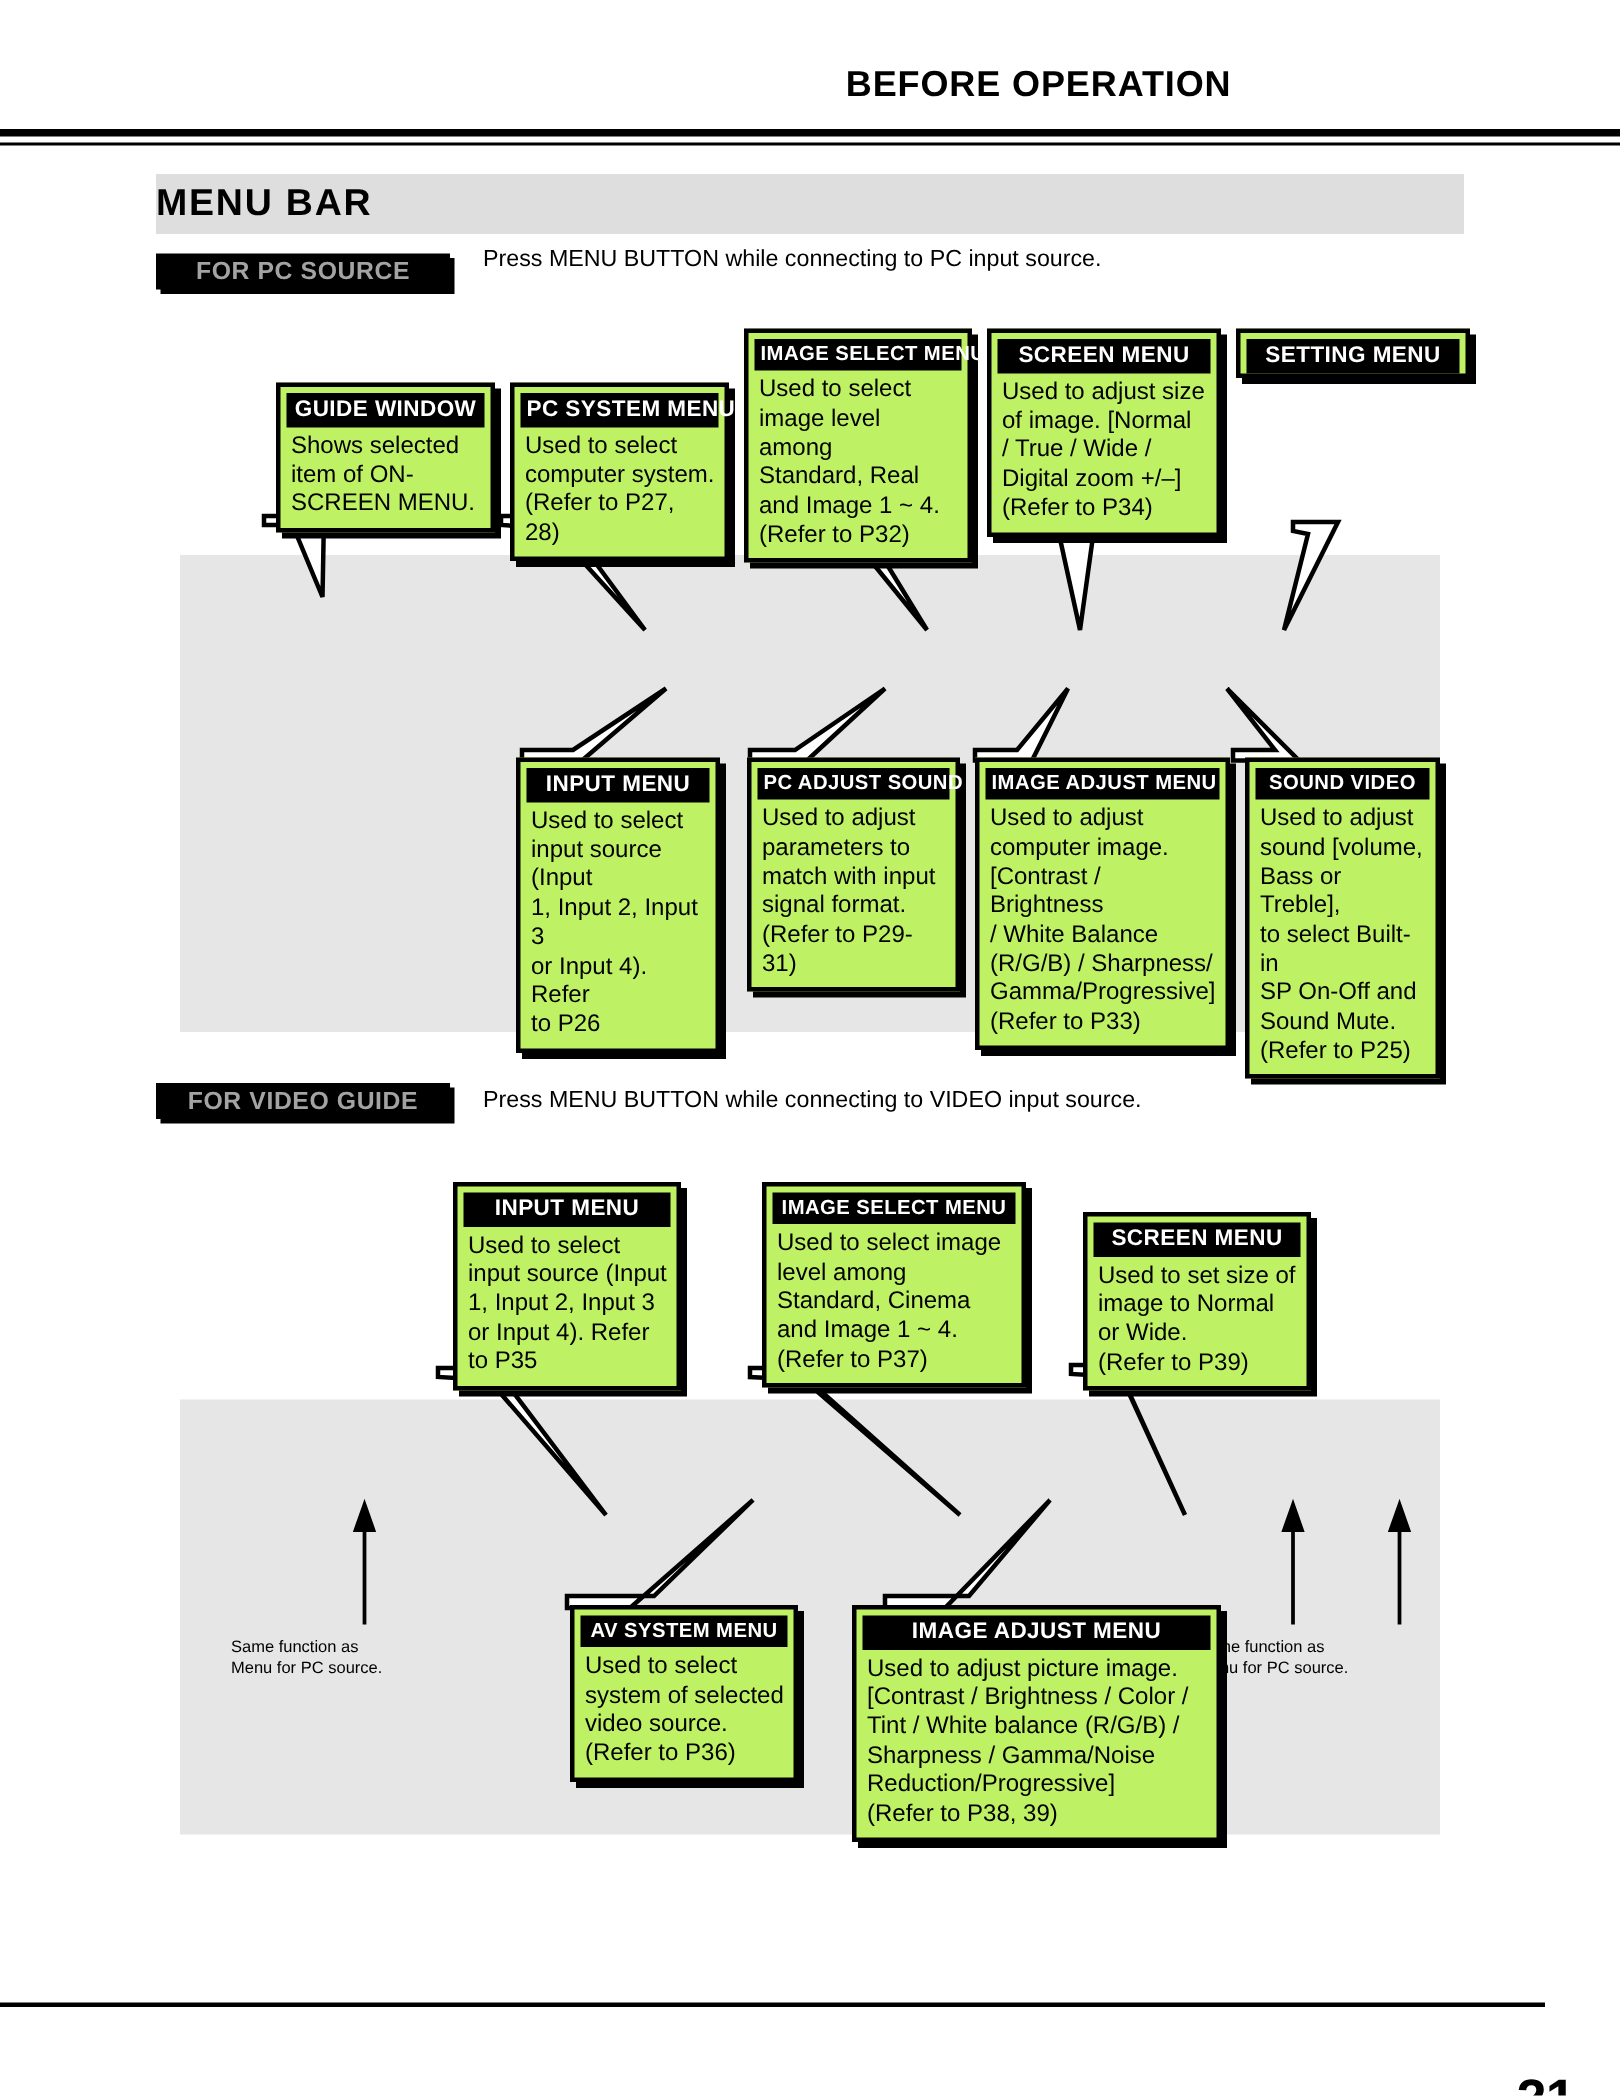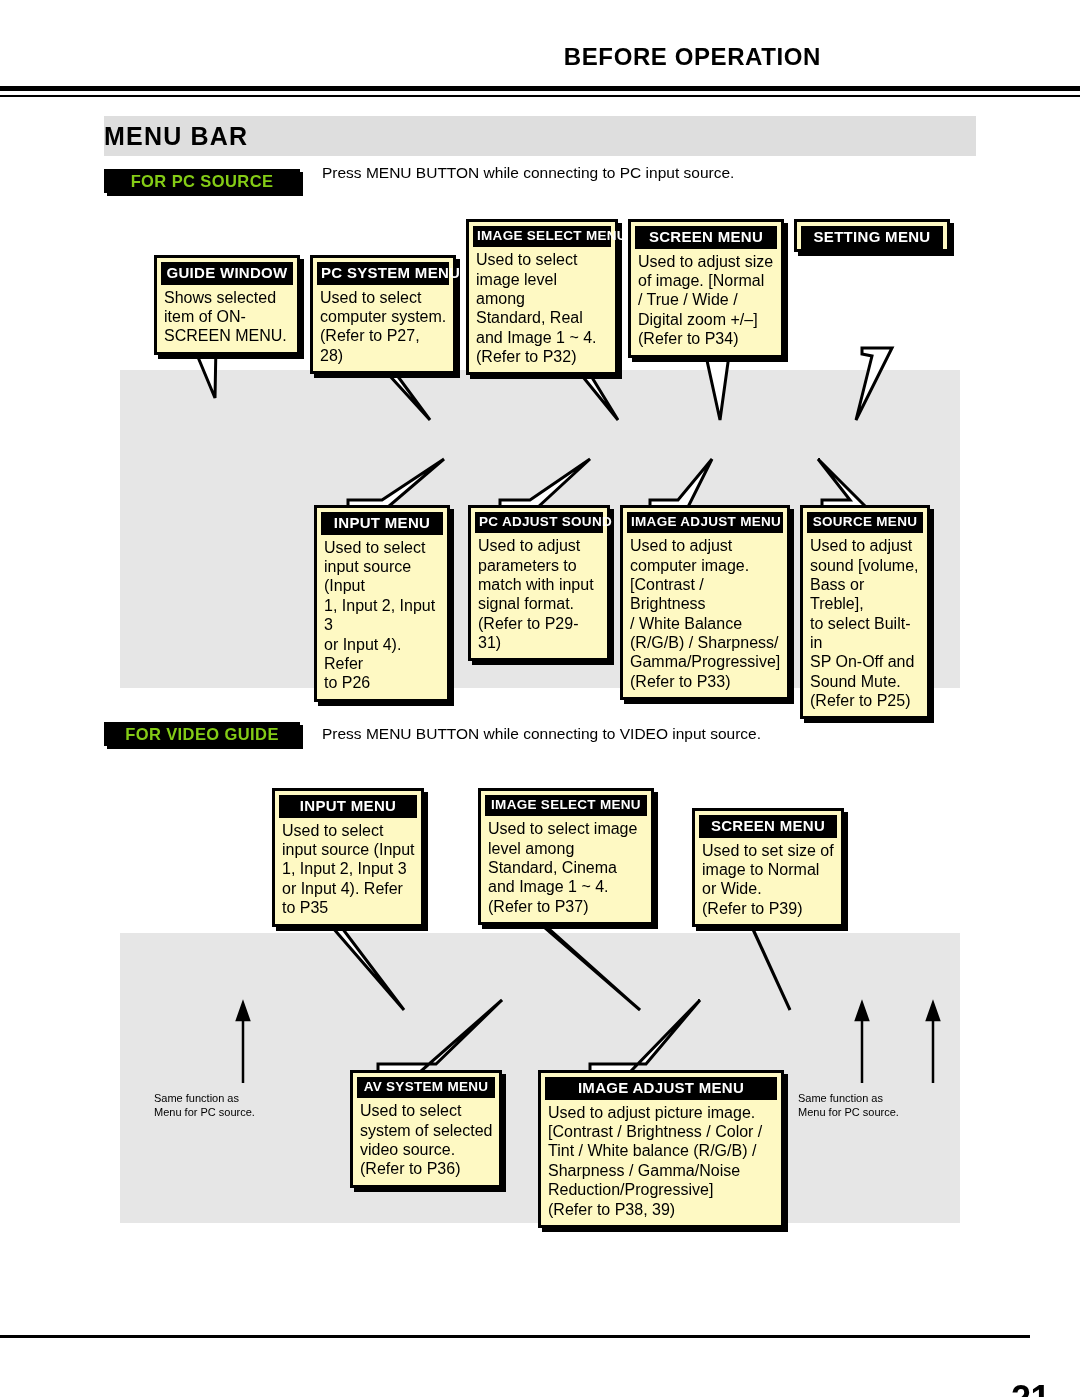--- a/index.html
+++ b/index.html
@@ -60,21 +60,21 @@
     text-align: left;
     font-size: 25px;
     font-weight: bold;
     letter-spacing: 1.2px;
   }
 
   
   .source-tag {
     position: absolute;
     background: #000;
-    color: #84cc16;
+    color: #a3a3a3;
     font-size: 16.5px;
     font-weight: bold;
     letter-spacing: 0.4px;
     display: flex;
     align-items: center;
     justify-content: center;
     box-shadow: 3px 3px 0 #000;
   }
   .source-note {
     position: absolute;
@@ -90,25 +90,26 @@
   .gray-panel {
     position: absolute;
     background: #e6e6e6;
   }
   #gray-pc    { left: 120px; top: 370px; width: 840px; height: 318px; }
   #gray-video { left: 120px; top: 933px; width: 840px; height: 290px; }
 
   
   .callout {
     position: absolute;
-    background: #fef9c3;
+    background: #bef264;
     border: 3px solid #000;
     box-shadow: 4px 4px 0 #000;
     box-sizing: border-box;
     z-index: 5;
+    margin-left: 30px;
   }
   .callout-title {
     background: #000;
     color: #ffffff;
     font-size: 15px;
     font-weight: bold;
     letter-spacing: 0.3px;
     text-align: center;
     padding: 3px 4px 4px 4px;
     margin: 4px 4px 0 4px;
@@ -294,21 +295,21 @@
   <div class="callout-title small">IMAGE ADJUST MENU</div>
   <div class="callout-body">Used to adjust
 computer image.
 [Contrast / Brightness
 / White Balance
 (R/G/B) / Sharpness/
 Gamma/Progressive]
 (Refer to P33)</div>
 </div>
 <div id="box-sound" class="callout">
-  <div class="callout-title small">SOURCE MENU</div>
+  <div class="callout-title small">SOUND VIDEO</div>
   <div class="callout-body">Used to adjust
 sound [volume,
 Bass or Treble],
 to select Built-in
 SP On-Off and
 Sound Mute.
 (Refer to P25)</div>
 </div>
 
 <div id="tag-video" class="source-tag">FOR VIDEO GUIDE</div>

